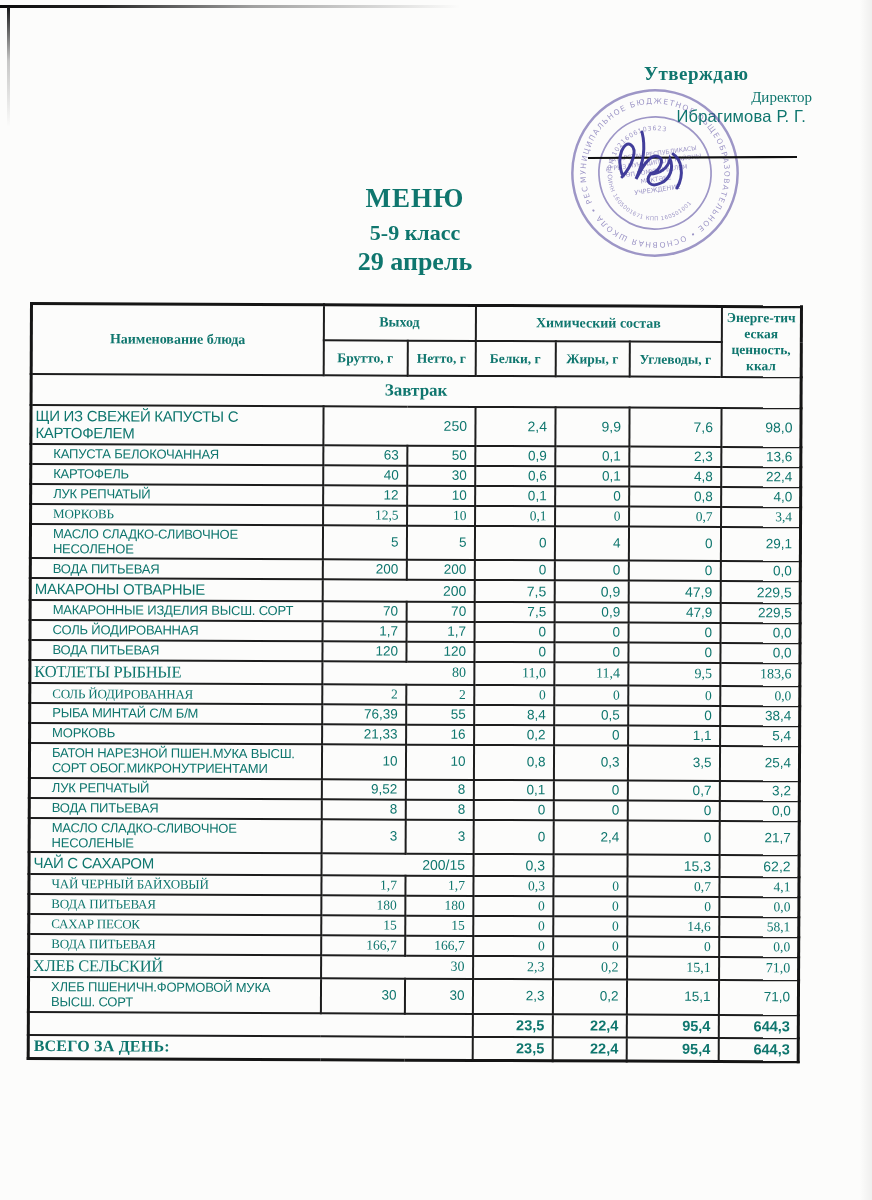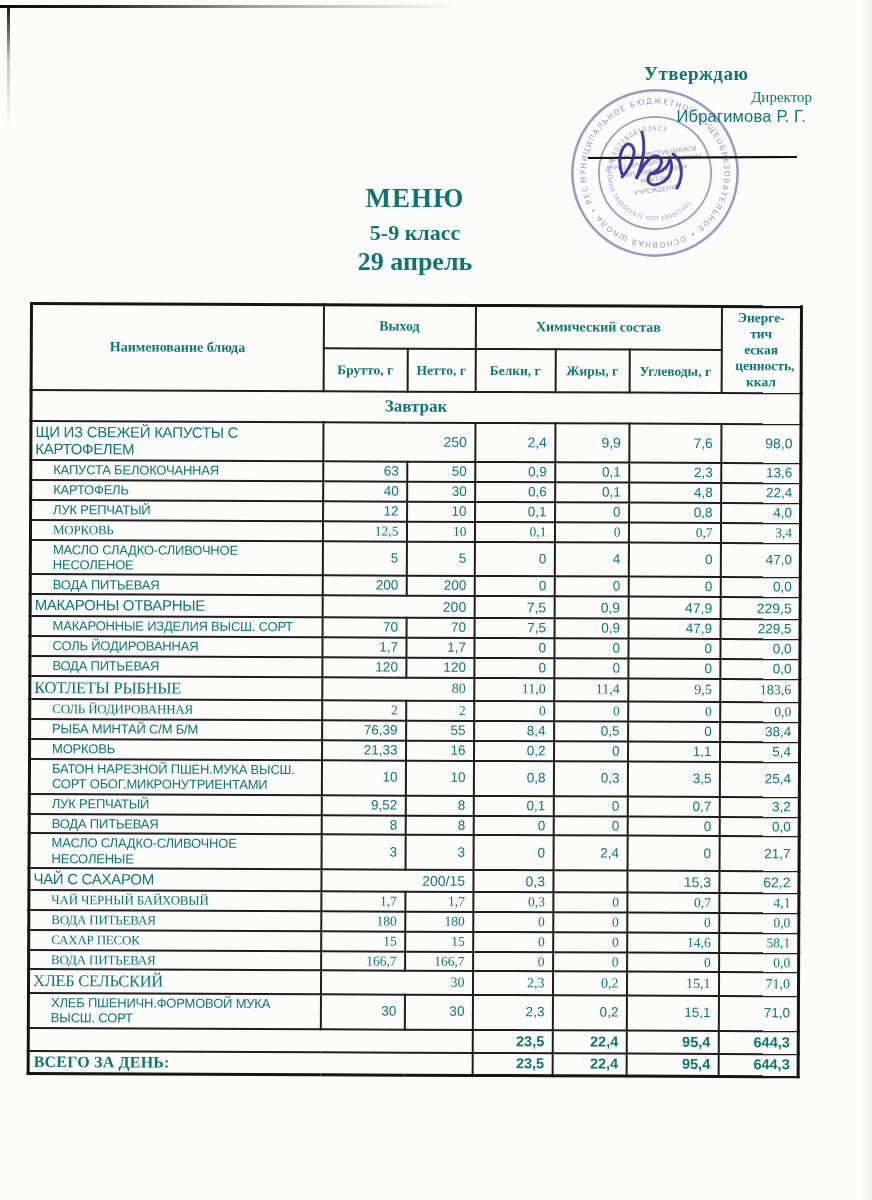--- a/index.html
+++ b/index.html
@@ -42,21 +42,21 @@
   
   .menu-table{position:absolute;left:30px;top:302px;width:770px;
     border-collapse:collapse;table-layout:fixed;
     transform:rotate(.25deg);transform-origin:top left;}
   .menu-table th,.menu-table td{border:2px solid #1d1d1d;padding:1px 6px;
     font-size:13px;line-height:1.18;overflow:hidden;}
   .menu-table{border:3px solid #151515;}
   .menu-table th{font-family:"Liberation Serif",serif;font-weight:bold;
     text-align:center;font-size:14px;padding:4px 3px;}
   .th-sub{font-size:13.5px !important;}
-  .th-energy{white-space:pre-line;line-height:1.12;font-size:13.5px !important;padding:2px 13px !important;}
+  .th-energy{white-space:pre-line;line-height:1.12;font-size:13.5px !important;padding:2px 1px !important;}
   .section-row td{font-family:"Liberation Serif",serif;font-weight:bold;
     font-size:17px;text-align:center;height:25px;padding:2px;}
   td.num{text-align:right;padding-right:7px;font-size:13.5px;}
   tr.ingr{height:18px;}
   tr.ingr td.name{padding-left:21px;font-size:13px;letter-spacing:-.2px;}
   tr.dish{height:21px;}
   tr.dish td.name{padding-left:3px;font-size:15px;letter-spacing:-.3px;}
   tr.dish td.num{font-size:14px;}
   tr.serif td{font-family:"Liberation Serif","DejaVu Serif",serif;}
   tr.dish.serif td.name{font-size:16.5px;}
@@ -196,21 +196,21 @@
           <td class="num">0,7</td>
           <td class="num">3,4</td>
         </tr>
         <tr class="ingr">
           <td class="name">МАСЛО СЛАДКО-СЛИВОЧНОЕ НЕСОЛЕНОЕ</td>
           <td class="num">5</td>
           <td class="num">5</td>
           <td class="num">0</td>
           <td class="num">4</td>
           <td class="num">0</td>
-          <td class="num">47,0</td>
+          <td class="num">29,1</td>
         </tr>
         <tr class="ingr">
           <td class="name">ВОДА ПИТЬЕВАЯ</td>
           <td class="num">200</td>
           <td class="num">200</td>
           <td class="num">0</td>
           <td class="num">0</td>
           <td class="num">0</td>
           <td class="num">0,0</td>
         </tr>

